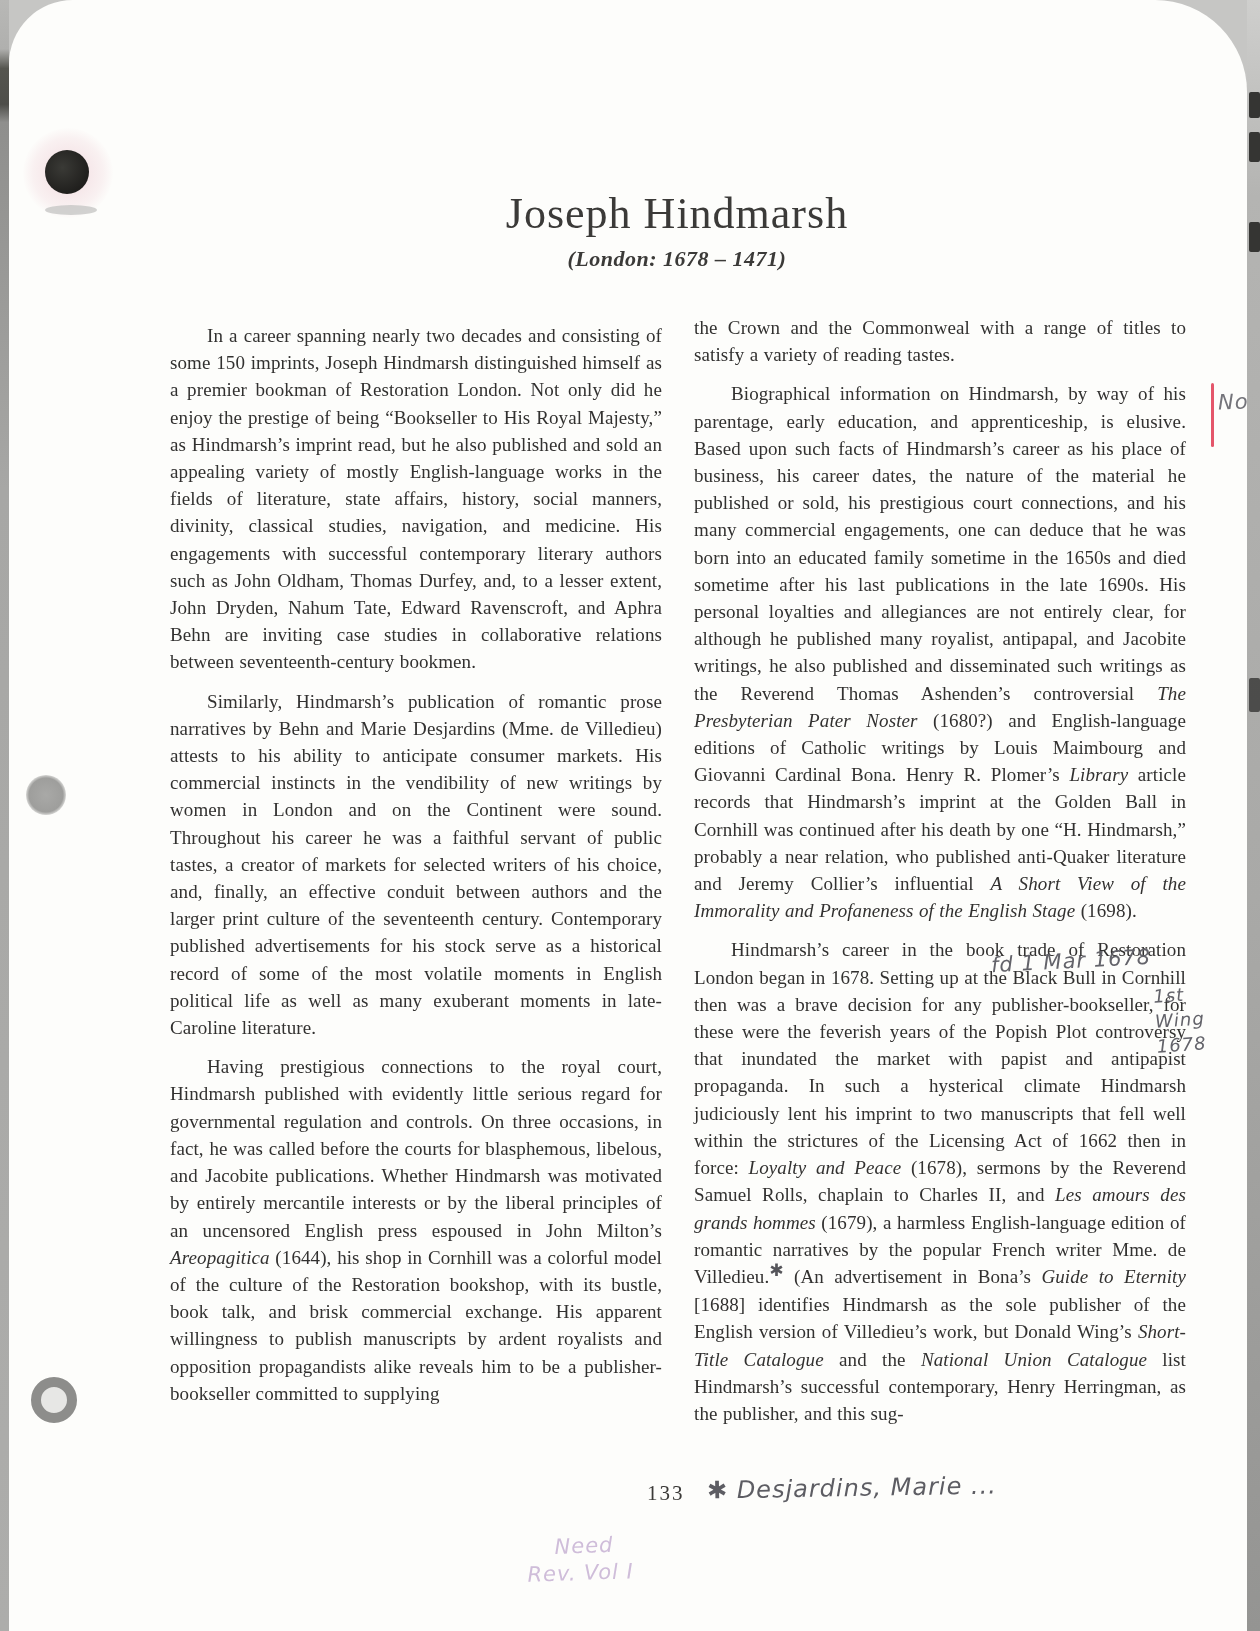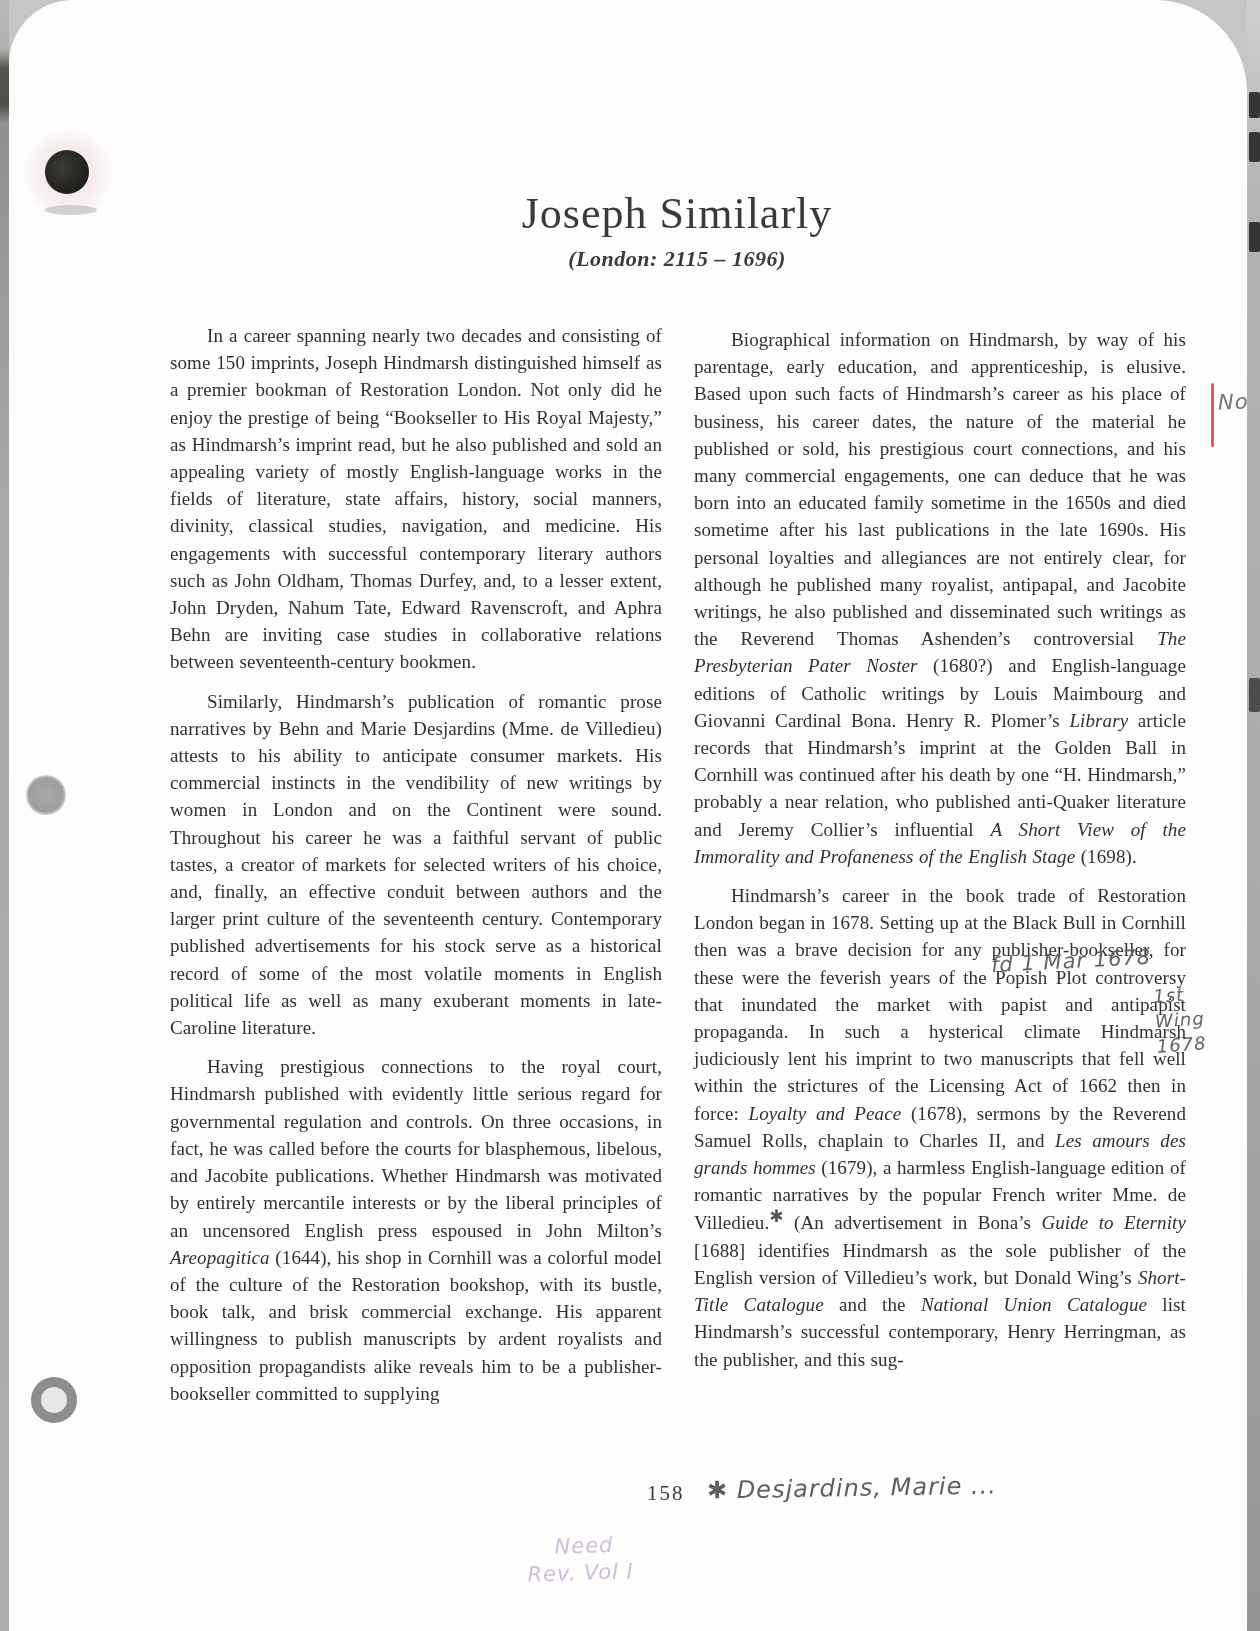--- a/index.html
+++ b/index.html
@@ -70,47 +70,48 @@
 
   <div class="page">
 
     <div class="hole-halo"></div>
     <div class="hole-top"></div>
     <div class="hole-smudge"></div>
     <div class="hole-mid"></div>
     <div class="hole-bottom"></div>
 
     <div class="title-wrap">
-      <div class="title">Joseph Similarly</div>
-      <div class="subtitle">(London: 2115 – 1696)</div>
+      <div class="title">Joseph Hindmarsh</div>
+      <div class="subtitle">(London: 1678 – 1471)</div>
     </div>
 
     <div class="col col-left">
         <p class="para indent"><span class="seg-plain">In a career spanning nearly two decades and consisting of some 150 imprints, Joseph Hindmarsh distinguished himself as a premier bookman of Restoration London. Not only did he enjoy the prestige of being “Bookseller to His Royal Majesty,” as Hindmarsh’s imprint read, but he also published and sold an appealing variety of mostly English-language works in the fields of literature, state affairs, history, social manners, divinity, classical studies, navigation, and medicine. His engagements with successful contemporary literary authors such as John Oldham, Thomas Durfey, and, to a lesser extent, John Dryden, Nahum Tate, Edward Ravenscroft, and Aphra Behn are inviting case studies in collaborative relations between seventeenth-century bookmen.</span></p>
         <p class="para indent"><span class="seg-plain">Similarly, Hindmarsh’s publication of romantic prose narratives by Behn and Marie Desjardins (Mme. de Villedieu) attests to his ability to anticipate consumer markets. His commercial instincts in the vendibility of new writings by women in London and on the Continent were sound. Throughout his career he was a faithful servant of public tastes, a creator of markets for selected writers of his choice, and, finally, an effective conduit between authors and the larger print culture of the seventeenth century. Contemporary published advertisements for his stock serve as a historical record of some of the most volatile moments in English political life as well as many exuberant moments in late-Caroline literature.</span></p>
         <p class="para indent"><span class="seg-plain">Having prestigious connections to the royal court, Hindmarsh published with evidently little serious regard for governmental regulation and controls. </span><span class="seg-red">On three occasions, in fact, he was called before the courts for blasphemous, libelous, and Jacobite publications.</span><span class="seg-plain"> Whether Hindmarsh was motivated by entirely mercantile interests or by the liberal principles of an uncensored English press espoused in John Milton’s </span><span class="seg-italic">Areopagitica</span><span class="seg-plain"> (1644), his shop in Cornhill was a colorful model of the culture of the Restoration bookshop, with its bustle, book talk, and brisk commercial exchange. His apparent willingness to publish manuscripts by ardent royalists and opposition propagandists alike reveals him to be a publisher-bookseller committed to supplying</span></p>
       </div>
     <div class="col col-right">
+        <p class="para"><span class="seg-plain">the Crown and the Commonweal with a range of titles to satisfy a variety of reading tastes.</span></p>
         <p class="para indent"><span class="seg-red">Biographical information on Hindmarsh, by way of his parentage, early education, and apprenticeship, is elusive.</span><span class="seg-plain"> Based upon such facts of Hindmarsh’s career as his place of business, his career dates, the nature of the material he published or sold, his prestigious court connections, and his many commercial engagements, one can deduce that he was </span><span class="seg-red">born</span><span class="seg-plain"> into an educated family sometime in the 1650s and </span><span class="seg-red">died</span><span class="seg-plain"> sometime after his last publications in the late 1690s. His </span><span class="seg-red">personal loyalties</span><span class="seg-plain"> and allegiances are not entirely clear, for although he published many royalist, antipapal, and Jacobite writings, he also published and disseminated such writings as the Reverend Thomas Ashenden’s controversial </span><span class="seg-italic">The Presbyterian Pater Noster</span><span class="seg-plain"> (1680?) and English-language editions of Catholic writings by Louis Maimbourg and Giovanni Cardinal Bona. </span><span class="seg-red">Henry R. Plomer’s </span><span class="seg-italic-red">Library</span><span class="seg-red"> article</span><span class="seg-plain"> records that Hindmarsh’s imprint at the Golden Ball in Cornhill was continued after his death by one “</span><span class="seg-red">H. Hindmarsh</span><span class="seg-plain">,” probably a near relation, who published anti-Quaker literature and Jeremy Collier’s influential </span><span class="seg-italic">A Short View of the Immorality and Profaneness of the English Stage</span><span class="seg-plain"> (1698).</span></p>
         <p class="para indent"><span class="seg-plain">Hindmarsh’s career in the book trade of Restoration London began in 1678. Setting up at the Black Bull in Cornhill then was a brave decision for any publisher-bookseller, for these were the feverish years of the Popish Plot controversy that inundated the market with papist and antipapist propaganda. In such a hysterical climate Hindmarsh judiciously lent his imprint to two manuscripts that fell well within the strictures of the Licensing Act of 1662 then in force: </span><span class="seg-italic">Loyalty and Peace</span><span class="seg-plain"> (1678), sermons by the Reverend Samuel Rolls, chaplain to Charles II, and </span><span class="seg-italic">Les amours des grands hommes</span><span class="seg-plain"> (1679), a harmless English-language edition of romantic narratives by the popular French writer Mme. de Villedieu.</span><span class="seg-pencil-sup">✱</span><span class="seg-plain"> (An advertisement in Bona’s </span><span class="seg-italic">Guide to Eternity</span><span class="seg-plain"> [1688] identifies Hindmarsh as the sole publisher of the English version of Villedieu’s work, but Donald Wing’s </span><span class="seg-italic">Short-Title Catalogue</span><span class="seg-plain"> and the </span><span class="seg-italic">National Union Catalogue</span><span class="seg-plain"> list Hindmarsh’s successful contemporary, Henry Herringman, as the publisher, and this sug-</span></p>
       </div>
 
     <div class="red-bracket"></div>
 
     <div class="hand note-no">No</div>
 
     <div class="hand note-date">fd 1 Mar 1678</div>
 
     <div class="hand note-stack">
       <div>1st</div>
       <div>Wing</div>
       <div>1678</div>
     </div>
 
-    <div class="page-number">158</div>
+    <div class="page-number">133</div>
 
     <div class="hand note-footnote">✱ Desjardins, Marie ...</div>
 
     <div class="hand note-purple">
       <div style="margin-left:28px;">Need</div>
       <div>Rev. Vol I</div>
     </div>
 
   </div>
 </div>

